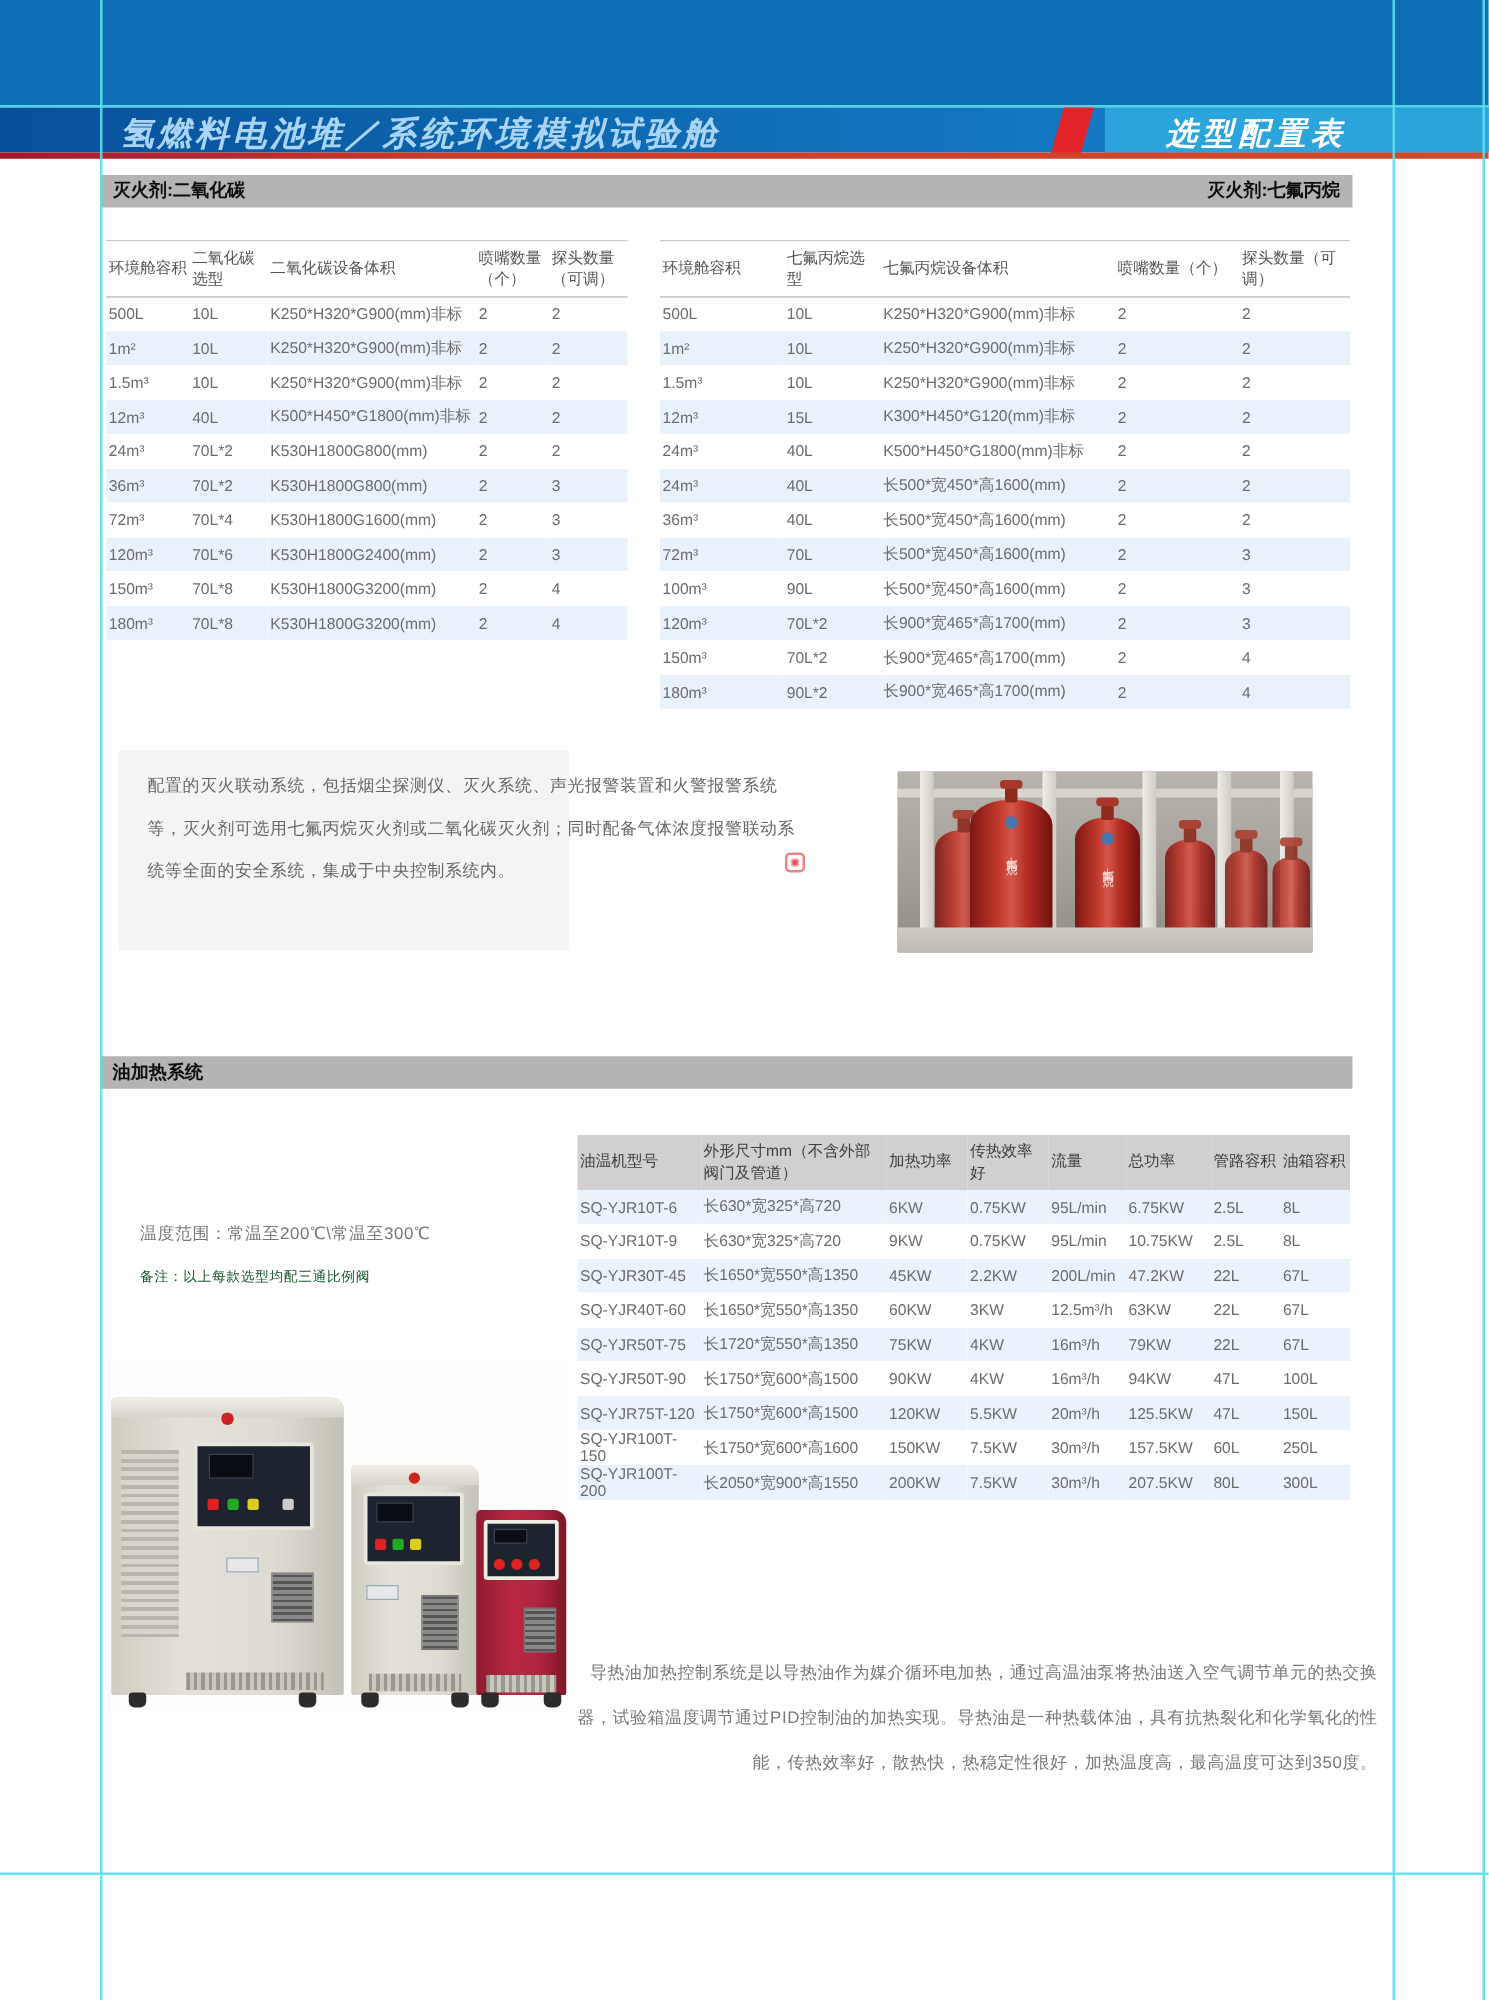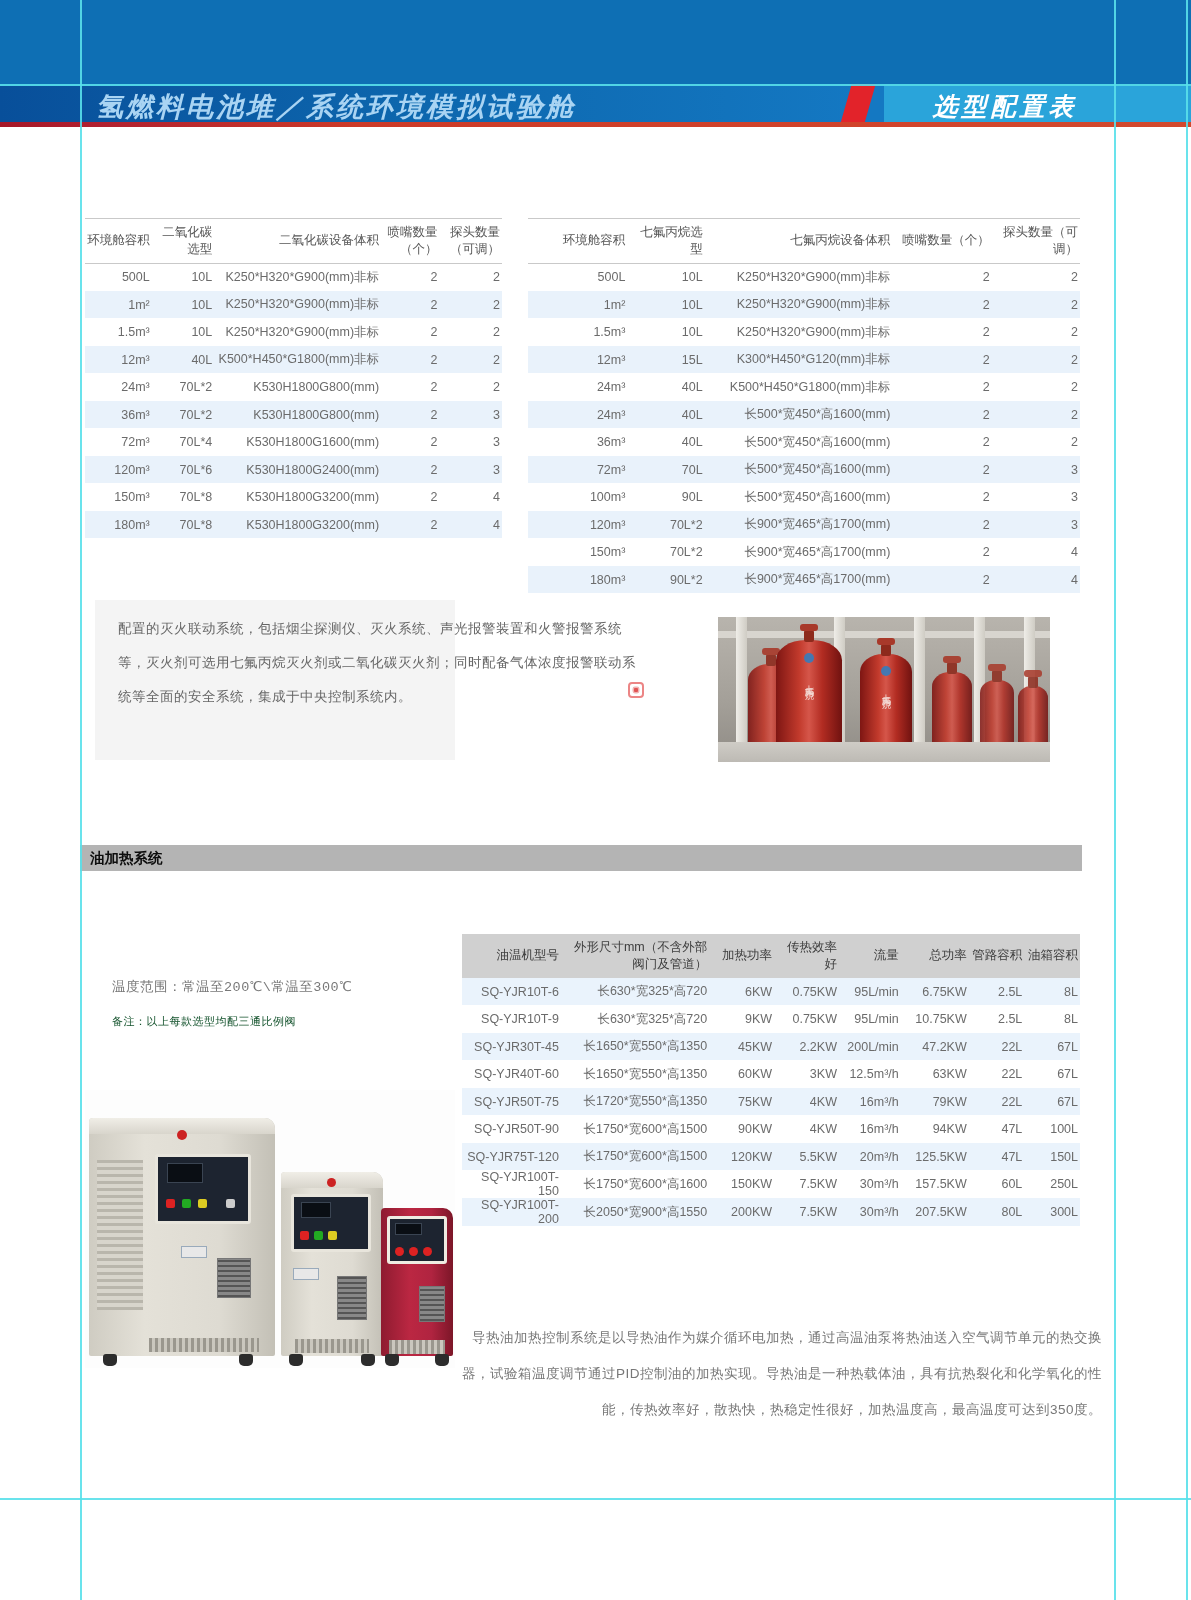--- a/index.html
+++ b/index.html
@@ -21,21 +21,21 @@
 
   
   .vline { position:absolute; top:0; bottom:0; width:2px; background:#59e0ea; opacity:.9; }
   .hline { position:absolute; left:0; right:0; height:2px; background:#59e0ea; opacity:.9; }
 
   
   .section-bar { position:absolute; left:80px; width:1002px; height:26px; background:#b4b4b4; color:#0d0d0d;
     font-weight:bold; font-size:14.5px; line-height:26px; padding:0 10px; display:flex; justify-content:space-between; }
 
   
-  table.spec { position:absolute; border-collapse:collapse; table-layout:fixed; text-align:right; color:#6b6b6b; font-size:12.5px;margin-top:26px; }
+  table.spec { position:absolute; border-collapse:collapse; table-layout:fixed; text-align:left; color:#6b6b6b; font-size:12.5px; }
   table.spec th { font-weight:normal; color:#555; padding:5px 2px; vertical-align:middle; line-height:1.35;
     border-top:1px solid #c9c9c9; border-bottom:1px solid #c9c9c9; height:44px; }
   table.spec td { height:27.5px; padding:0 2px; overflow:hidden; }
   table.fire tbody tr:nth-child(even) { background:#e9f2fb; }
   table.oil th { background:#d0d0d0; color:#3d3d3d; border:none; height:42px; }
   table.oil tbody tr:nth-child(odd) { background:#eaf3fc; }
   table.oil { font-size:12.5px; }
 
   
   .desc-gray-box { position:absolute; left:95px; top:600px; width:360px; height:160px; background:#f4f4f4; }
@@ -51,21 +51,21 @@
   .fire-photo .post { position:absolute; top:0; bottom:8px; width:11px; background:linear-gradient(90deg,#efede8,#cfccc4); }
   .fire-photo .beam { position:absolute; left:0; right:0; top:14px; height:7px; background:#d8d5cf; }
   .cyl { position:absolute; bottom:10px; background:linear-gradient(90deg,#7e1613 0%,#c23a2c 35%,#d5564a 50%,#b22c22 70%,#701210 100%);
     border-radius:45% 45% 6px 6px / 18% 18% 3px 3px; }
   .cyl::before { content:""; position:absolute; left:50%; top:-10px; transform:translateX(-50%); width:10px; height:12px; background:#8d2a1c; border-radius:2px; }
   .cyl::after { content:""; position:absolute; left:50%; top:-16px; transform:translateX(-50%); width:18px; height:7px; background:#a8392a; border-radius:3px; }
   .cyl .vtext { position:absolute; left:50%; top:34%; transform:translateX(-50%); writing-mode:vertical-rl; font-size:9px; color:#f4dcd6; letter-spacing:2px; }
   .cyl .logo-dot { position:absolute; left:50%; top:12%; transform:translateX(-50%); width:10px; height:10px; border-radius:50%; background:#2c7fc4; opacity:.85; }
 
   
-  .oil-temp { position:absolute; left:112px; top:978px; font-size:13.5px; color:#787878; letter-spacing:.5px;font-family:Liberation Mono, monospace; }
+  .oil-temp { position:absolute; left:112px; top:978px; font-size:13.5px; color:#787878; letter-spacing:.5px; }
   .oil-note { position:absolute; left:112px; top:1014px; font-size:11px; color:#14532d; letter-spacing:.5px; }
 
   
   .machines { position:absolute; left:85px; top:1090px; width:370px; height:278px; background:#fdfdfd; overflow:hidden; }
   .machine { position:absolute; }
   .m-body { position:absolute; left:0; right:0; bottom:10px; top:0; background:linear-gradient(90deg,#cfccc2 0%,#e4e1d8 30%,#dedbd2 70%,#c3c0b6 100%); border-radius:4px 10px 2px 2px; }
   .m-body.red { background:linear-gradient(90deg,#8e1b30 0%,#bb2742 40%,#b02440 70%,#7c1628 100%); }
   .m-top { position:absolute; left:0; right:0; top:0; height:16px; background:linear-gradient(180deg,#f0eee7,#d8d5cc); border-radius:4px 10px 0 0; }
   .m-panel { position:absolute; background:#1d2430; border:3px solid #e8e5dc; border-radius:3px; }
   .m-screen { position:absolute; left:10%; top:10%; width:40%; height:30%; background:#0a0e14; border:1px solid #3a4452; }
@@ -85,20 +85,24 @@
 <div class="page">
 
   <div class="top-band"></div>
   <div class="header-band"></div>
   <div class="header-band-right"></div>
   <div class="red-slash"></div>
   <div class="red-underline"></div>
   <div class="page-title">氢燃料电池堆／系统环境模拟试验舱</div>
   <div class="page-badge">选型配置表</div>
 
+  <div class="section-bar" style="top:140px;">
+    <span>灭火剂:二氧化碳</span>
+    <span>灭火剂:七氟丙烷</span>
+  </div>
 
   <table class="spec fire" style="left:85px; top:192px; width:417px;">
     <colgroup>
         <col style="width:16%">
         <col style="width:15%">
         <col style="width:40%">
         <col style="width:14%">
         <col style="width:15%">
       </colgroup>
   <thead>

